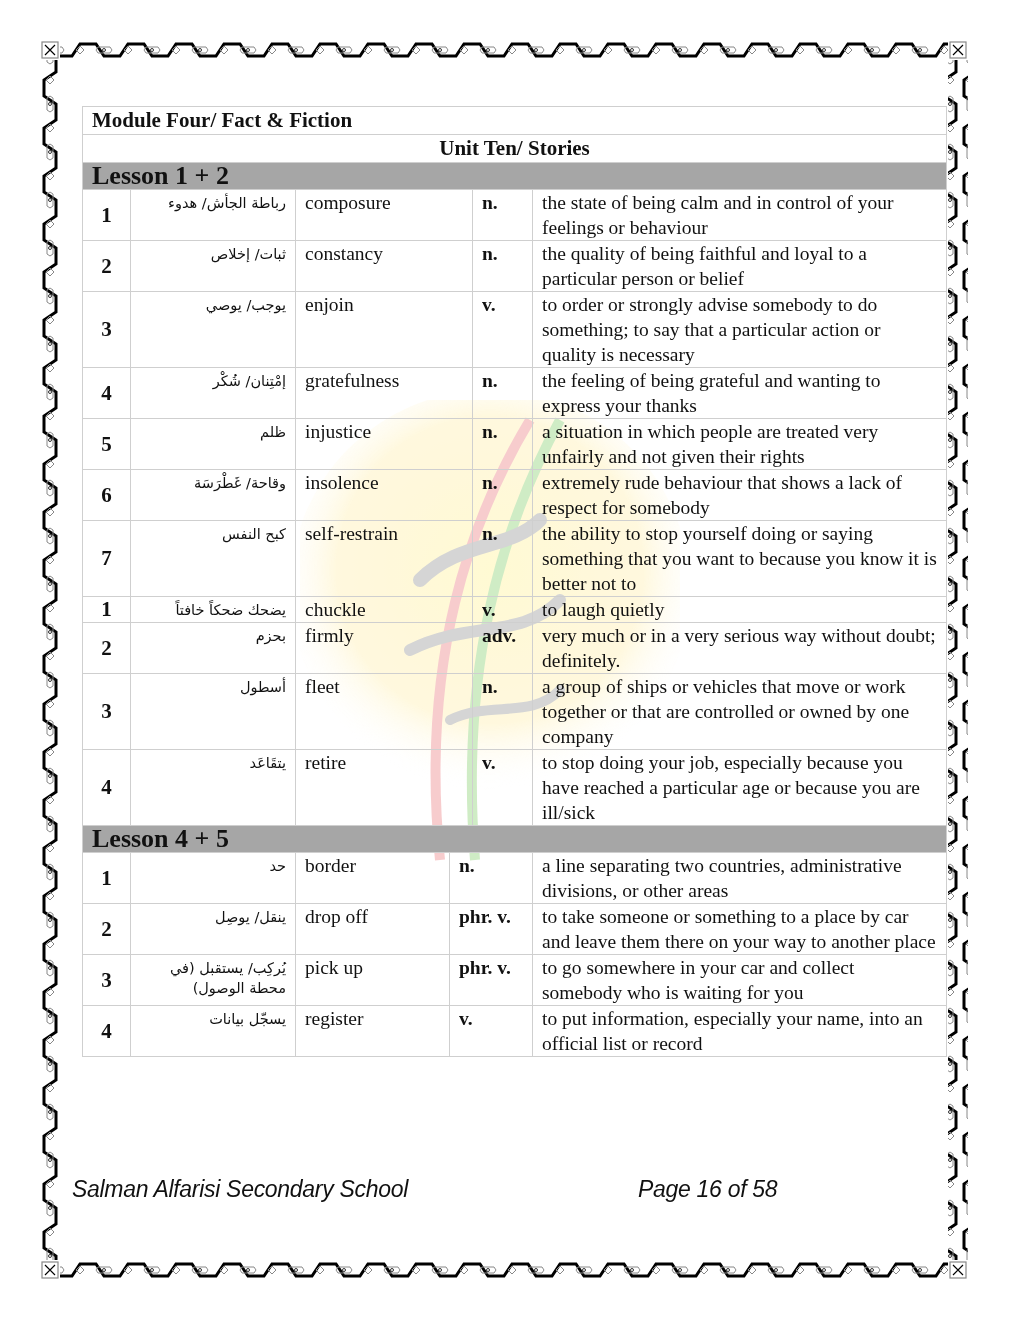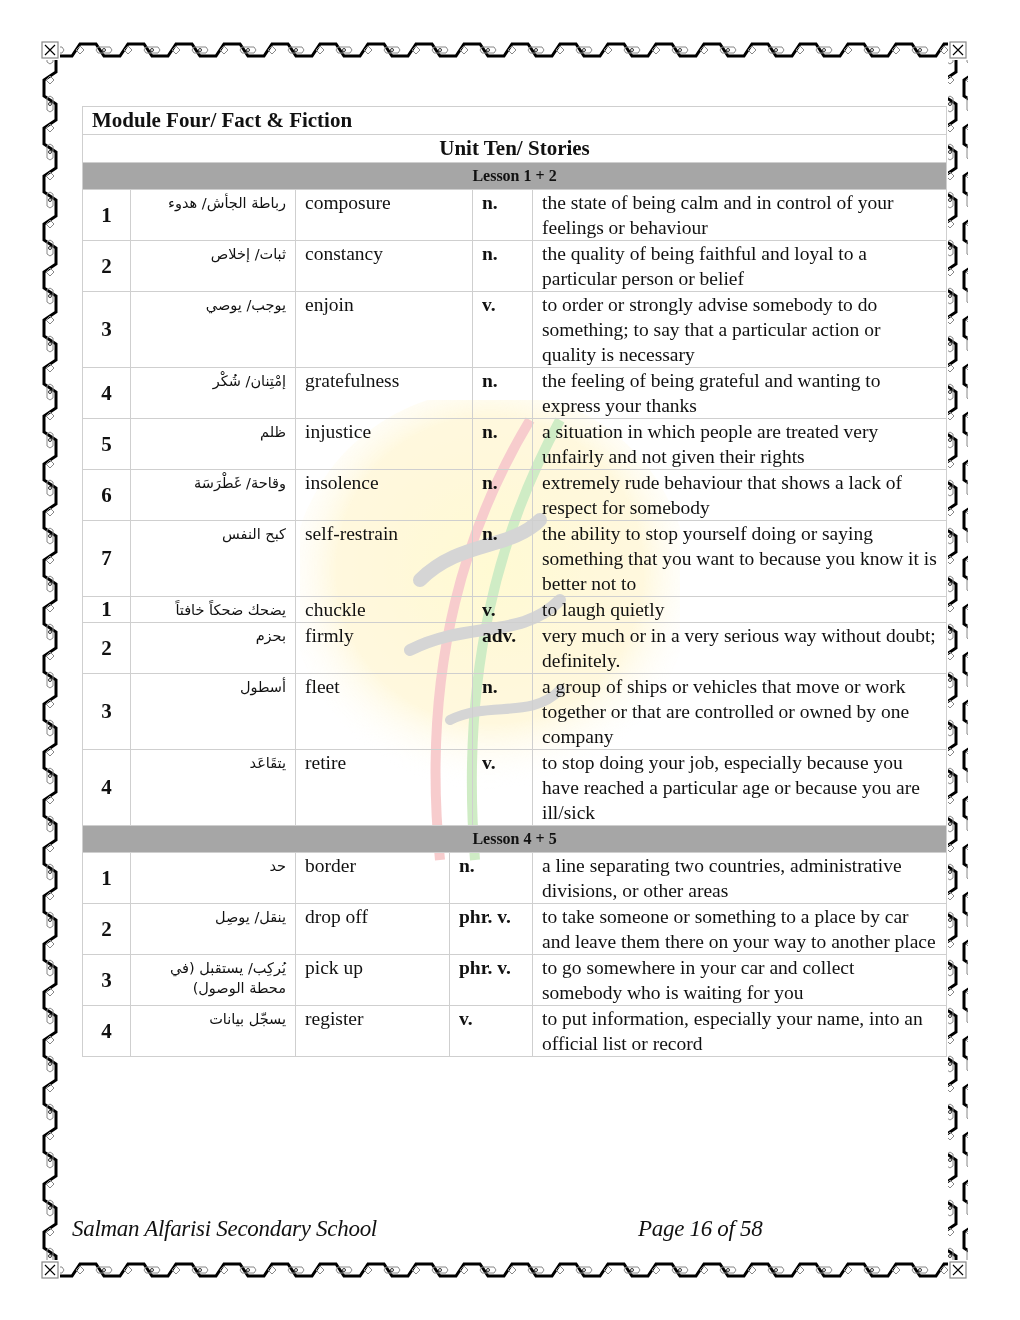--- a/index.html
+++ b/index.html
@@ -9,29 +9,29 @@
   }
   .page-border { position: absolute; left: 40px; top: 40px; width: 928px; height: 1240px; }
   .watermark { position: absolute; left: 300px; top: 400px; width: 380px; height: 480px; opacity: 0.55; }
   .doc-table {
     position: absolute; left: 82px; top: 106px; width: 864px;
     border-collapse: collapse; table-layout: fixed; font-size: 19.5px; line-height: 25px;
   }
   .doc-table td { border: 1.5px solid #cfcfcf; padding: 0 9px; vertical-align: top; }
   .title-row td { font-weight: bold; font-size: 21px; height: 27px; line-height: 27px; }
   .unit-row td { text-align: center; }
-  .lesson-row td { background: #a6a6a6; text-align: center; font-weight: bold; font-size: 16px; height: 26px; line-height: 26px; }
+  .lesson-row td { background: #a6a6a6; font-weight: bold; font-size: 26px; height: 26px; line-height: 26px; }
   .head-row td { font-weight: bold; font-size: 21px; text-align: center; height: 26px; line-height: 26px; }
   .num { font-weight: bold; font-size: 21px; text-align: center; vertical-align: middle !important; }
   .meaning { direction: rtl; text-align: right; font-family: "DejaVu Sans", sans-serif; font-size: 14.5px; line-height: 20px; padding-top: 3px !important; margin-left: 48px; }
   .pos { font-weight: bold; }
   .def { padding-left: 9px; }
   .footer-school, .footer-page {
-    position: absolute; top: 1216px; font-style: italic; font-size: 23px;
-    font-family: Liberation Serif, serif; letter-spacing: -0.3px;
+    position: absolute; top: 1176px; font-style: italic; font-size: 23px;
+    font-family: Liberation Sans, sans-serif; letter-spacing: -0.3px;
   }
   .footer-school { left: 72px; }
   .footer-page { left: 638px; }
 </style>
 </head>
 <body>
 
 <svg class="page-border" viewBox="0 0 928 1240" preserveAspectRatio="none">
   <defs>
     <pattern id="zigH" x="0" y="0" width="48" height="20" patternUnits="userSpaceOnUse">

